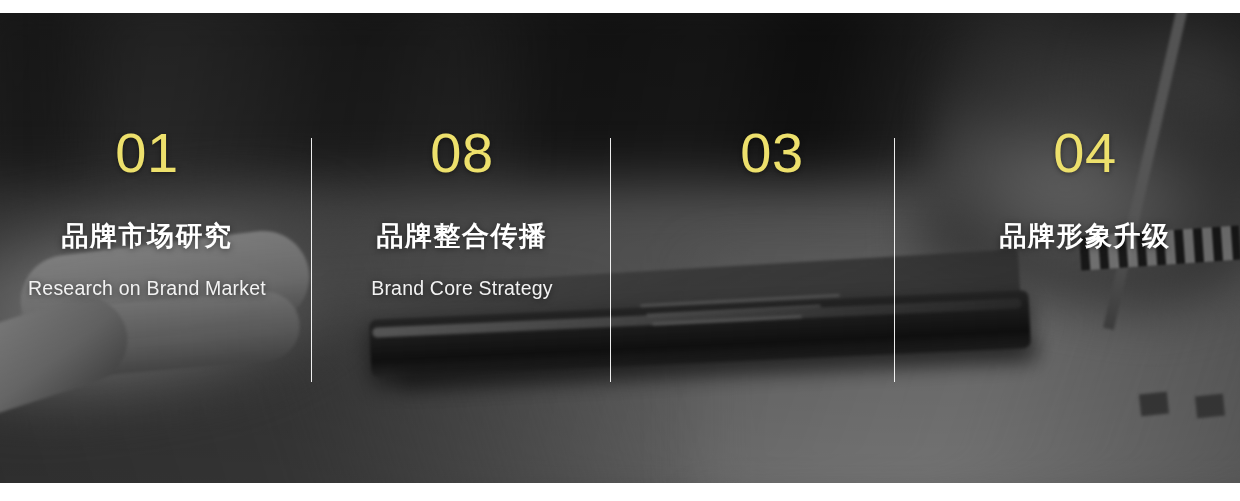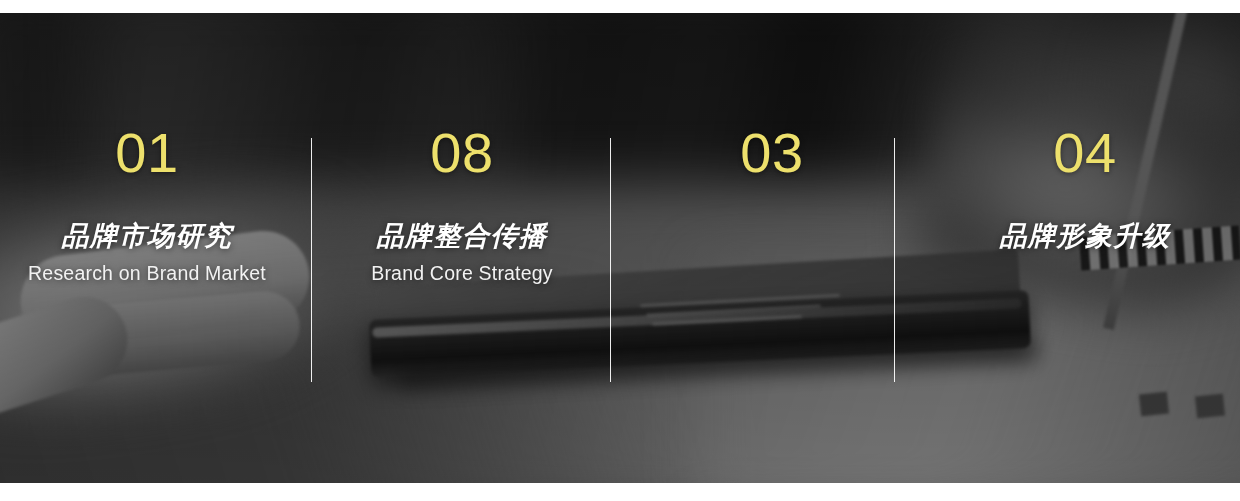--- a/index.html
+++ b/index.html
@@ -256,25 +256,24 @@
 
   .title-cn {
     margin-top: 40px;
     font-size: 27px;
     line-height: 30px;
     font-weight: 700;
     letter-spacing: 1.5px;
     color: #ffffff;
     white-space: nowrap;
     text-shadow: 0 1px 6px rgba(0,0,0,0.55);
-    font-style: italic;
   }
 
   .title-en {
-    margin-top: 10px;
+    margin-top: 25px;
     font-size: 19.5px;
     line-height: 24px;
     font-weight: 400;
     letter-spacing: 0.2px;
     color: #f2f2f2;
     white-space: nowrap;
     text-shadow: 0 1px 6px rgba(0,0,0,0.55);
   }
 
   

